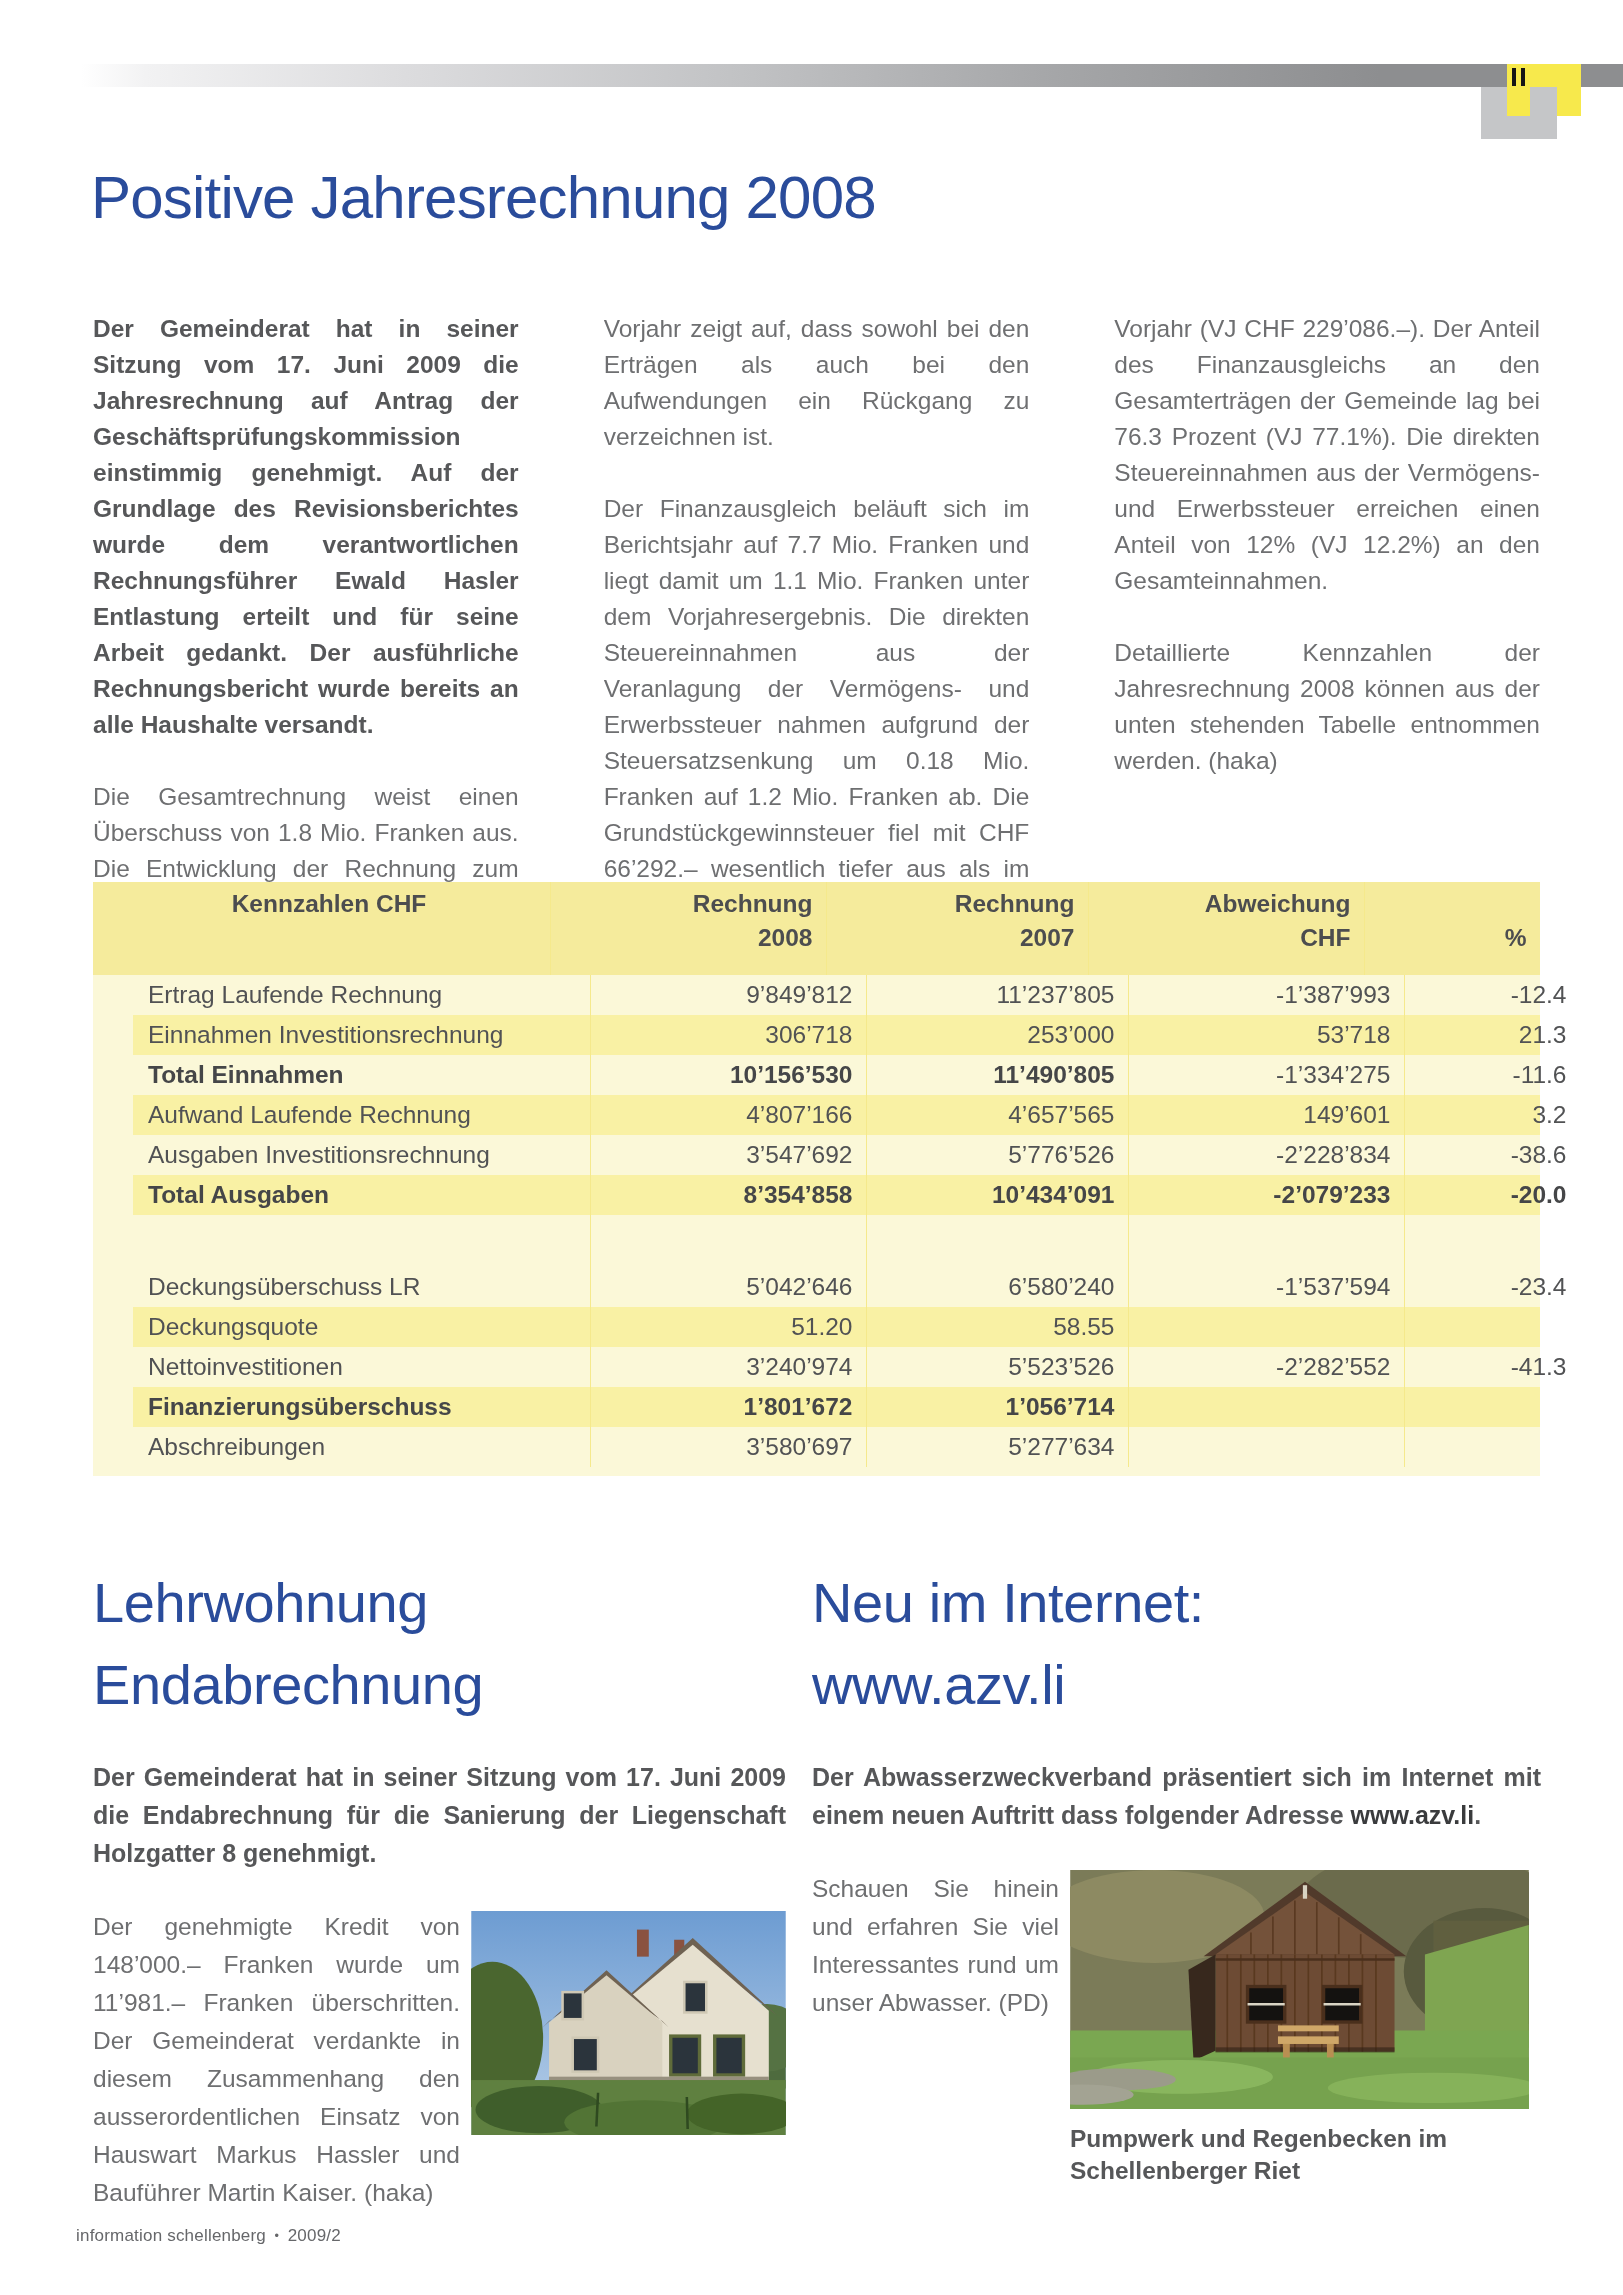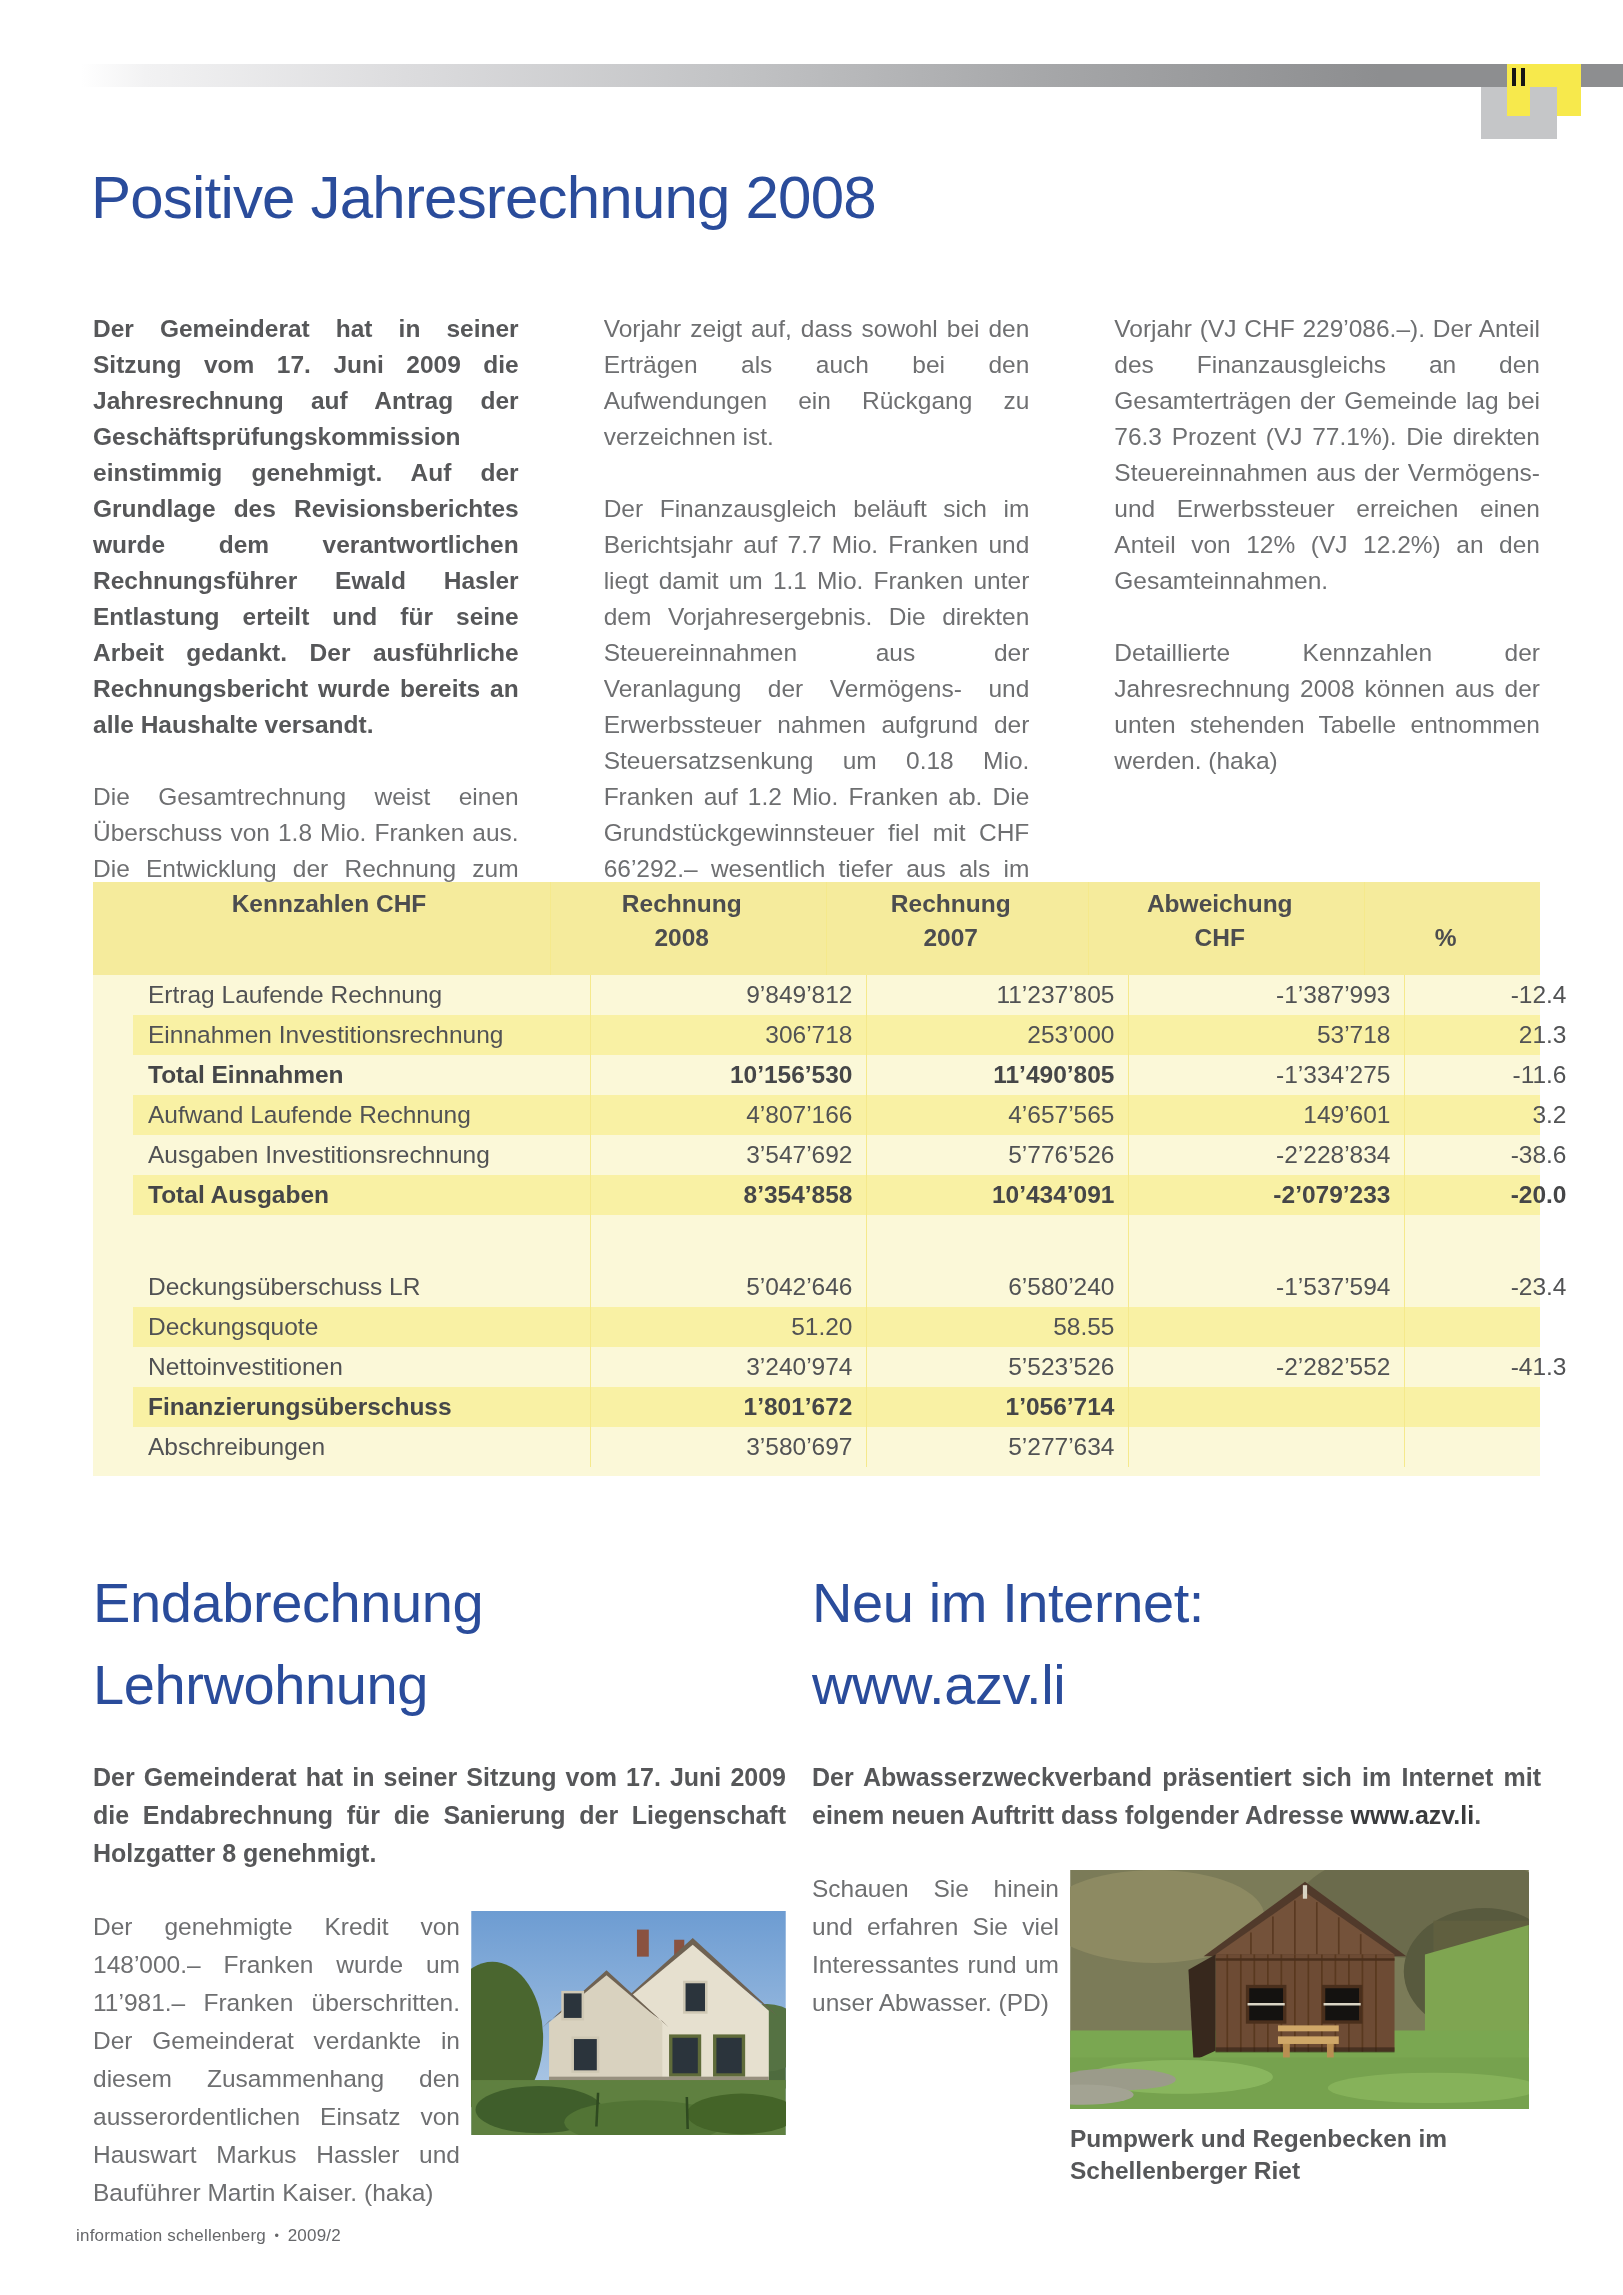--- a/index.html
+++ b/index.html
@@ -48,21 +48,21 @@
   .thead{height:93px;background:#f5eb9c;}
   .thead .hcell{display:flex;flex-direction:column;justify-content:flex-end;padding-bottom:20px;font-weight:bold;color:#4c4d4f;}
   .thead .hcell div{min-height:34px;line-height:34px;}
   .trow{height:40px;margin-left:40px;}
   .trow.spacer{height:52px;}
   .shade-l{background:#fbf8d8;}
   .shade-d{background:#f9f1a4;}
   .cell{display:flex;align-items:center;}
   .c-label{padding-left:15px;}
   .c-num{justify-content:flex-end;padding-right:13.5px;text-align:right;}
-  .thead .c-num{align-items:center;}
+  .thead .c-num{align-items:flex-end;}
   .sep{border-left:1.7px solid #f5e98c;}
   .bold3 .c-label,.bold3 .b3{font-weight:bold;color:#454648;}
   .boldall .cell{font-weight:bold;color:#454648;}
 
   
   .section-left{position:absolute;left:93px;top:1562px;width:693px;}
   .section-right{position:absolute;left:812px;top:1562px;width:729px;}
   .lead-par{
     margin:32px 0 0 0;font-weight:bold;color:#565759;
     font-size:25px;line-height:38px;text-align:justify;
@@ -213,22 +213,22 @@
     <div class="cell c-label">Abschreibungen</div>
     <div class="cell c-num sep">3’580’697</div>
     <div class="cell c-num sep">5’277’634</div>
     <div class="cell c-num sep"></div>
     <div class="cell c-num sep"></div>
   </div>
 </div>
 
 <div class="section-left">
   <h2 class="section-heading">
+    <span>Lehrwohnung</span>
     <span>Endabrechnung</span>
-    <span>Lehrwohnung</span>
   </h2>
   <p class="lead-par">Der Gemeinderat hat in seiner Sitzung vom 17. Juni 2009 die Endabrechnung für die Sanierung der Liegenschaft Holzgatter 8 genehmigt.</p>
   <div class="body-par">
     <div class="house-photo-wrap">
       <svg viewBox="0 0 372 265" width="315" height="224">
         <defs>
           <linearGradient id="sky1" x1="0" y1="0" x2="0" y2="1">
             <stop offset="0" stop-color="#6d9cd2"></stop>
               <stop offset="1" stop-color="#b9d0e8"></stop>
           </linearGradient>

